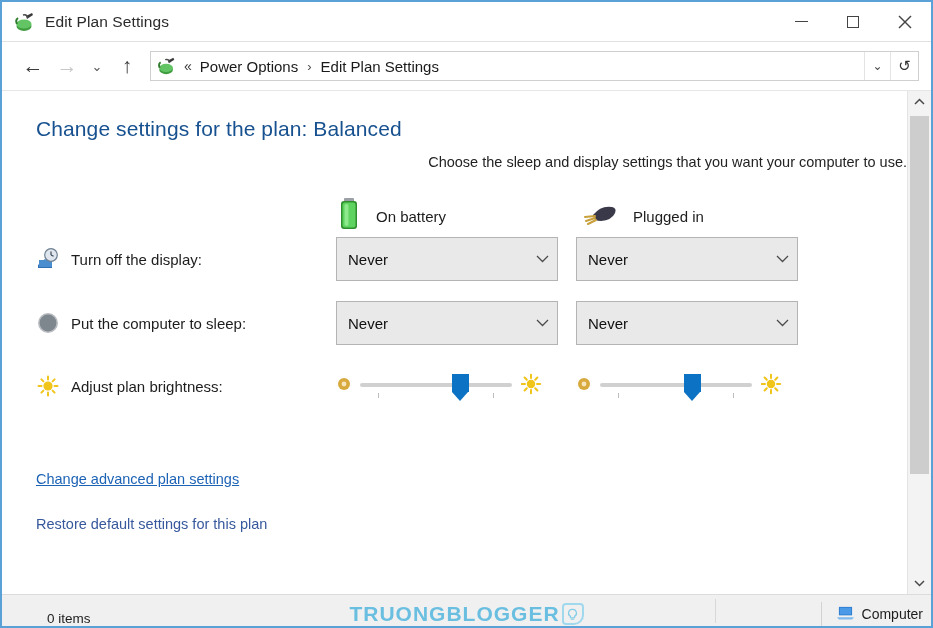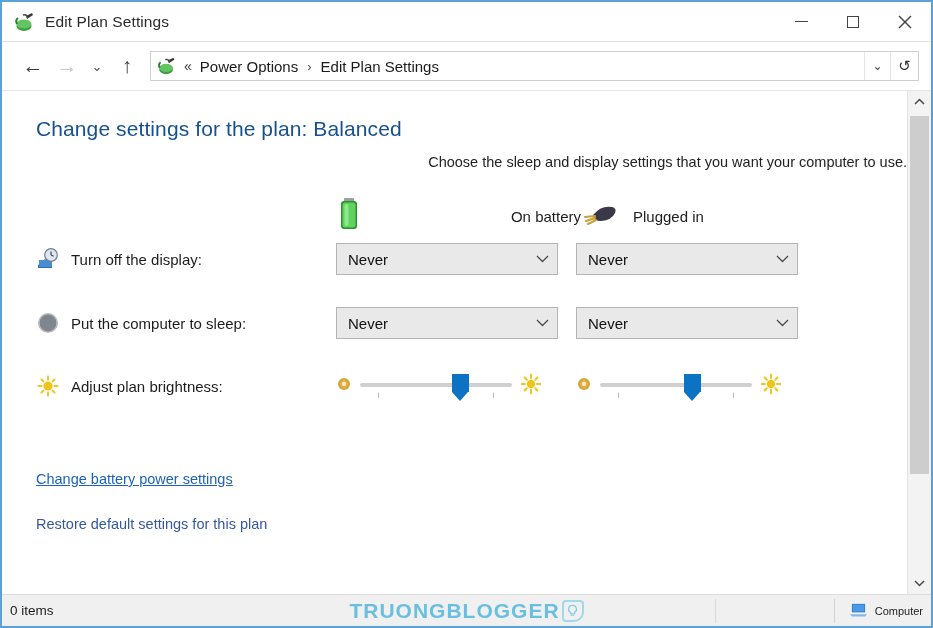--- a/index.html
+++ b/index.html
@@ -95,28 +95,28 @@
     background: #ffffff; overflow: hidden;
   }
   h1.page-title {
     font-size: 21px; font-weight: 400; color: #17518f;
     letter-spacing: .1px; margin-bottom: 13px;
   }
   .subtitle { font-size: 14.5px; color: #232323; margin-bottom: 26px; text-align: right; }
 
   .col-heads { display: flex; align-items: center; height: 40px; margin-left: 300px; }
   .col-head { display: flex; align-items: center; }
-  .col-head.battery { width: 245px; justify-content: space-between; }
+  .col-head.battery { width: 245px; }
   .col-head .lbl { font-size: 15px; color: #1d1d1d; margin-left: 14px; }
 
   .setting-row { display: flex; align-items: center; height: 46px; margin-bottom: 18px; }
   .row-icon { width: 24px; height: 24px; margin-right: 11px; position: relative; flex:0 0 24px;}
   .row-label { font-size: 15px; color: #1d1d1d; width: 265px; }
   .dropdown {
-    width: 222px; height: 32px;
+    width: 222px; height: 44px;
     background: #e9e9e9; border: 1px solid #b4b4b4;
     display: flex; align-items: center; padding: 0 8px 0 11px;
     margin-right: 18px;
   }
   .dropdown .val { font-size: 15px; color: #101010; flex: 1 1 auto; }
   .dropdown .chev { color: #4c4c4c; font-size: 12px; }
 
   .slider-row { display: flex; align-items: center; height: 44px; }
   .slider-grp { width: 240px; display: flex; align-items: center; }
   .slider-track-wrap { position: relative; width: 152px; height: 30px; margin: 0 8px; }
@@ -148,37 +148,37 @@
     display: flex; flex-direction: column;
   }
   .sb-btn { height: 22px; display:flex; align-items:center; justify-content:center; color:#4a4a4a; font-size: 11px; }
   .sb-track { flex: 1 1 auto; position: relative; }
   .sb-thumb { position: absolute; left: 2px; right: 2px; top: 3px; height: 78%; background: #cdcdcd; }
 
   
   .statusbar {
     flex: 0 0 32px; height: 32px;
     background: #f0f0f0; border-top: 1px solid #dcdcdc;
-    display: flex; align-items: center; position: relative;
+    display: flex; align-items: flex-end; position: relative; padding-left: 37px;
   }
   .status-items { font-size: 13.5px; color: #1d1d1d; padding-left: 8px; width: 300px; }
   .status-wm {
     position: absolute; left: 0; right: 0; text-align: center;
     font-size: 21px; font-weight: bold; letter-spacing: 1px;
     color: #5fbbe0; opacity: .92;
     display: flex; align-items: center; justify-content: center; gap: 2px;
   }
   .wm-badge {
     display: inline-flex; align-items: center; justify-content: center;
     width: 22px; height: 22px; border: 2px solid #9ad6ee; border-radius: 4px 4px 10px 4px;
     font-size: 12px; color: #7cc9e6;
   }
   .status-right {
     position: absolute; right: 8px; display: flex; align-items: center;
-    gap: 7px; font-size: 11px; color: #1d1d1d;
+    gap: 7px; font-size: 14px; color: #1d1d1d;
     border-left: 1px solid #d2d2d2; padding-left: 14px; height: 24px;
   }
   .status-sep { position:absolute; right: 215px; top: 4px; width:1px; height: 24px; background:#d8d8d8; }
 </style>
 </head>
 <body>
 
 <div class="window">
 
   <div class="titlebar">
@@ -393,21 +393,21 @@
                   <line x1="16.6" y1="16.6" x2="19" y2="19"></line>
                 <line x1="19" y1="5" x2="16.6" y2="7.4"></line>
                   <line x1="7.4" y1="16.6" x2="5" y2="19"></line>
               </g>
             </svg>
           </span>
         </div>
       </div>
 
       <div class="links">
-        <div><a class="link-adv" href="#">Change battery power settings</a></div>
+        <div><a class="link-adv" href="#">Change advanced plan settings</a></div>
         <div><a class="link-restore" href="#" style="text-decoration:none">Restore default settings for this plan</a></div>
       </div>
 
     </div>
 
     <div class="scrollbar">
       <div class="sb-btn">
         <svg width="11" height="8" viewBox="0 0 11 8">
             <polyline points="1,6 5.5,1.5 10,6" stroke="#4a4a4a" stroke-width="1.5" fill="none"></polyline>
           </svg>

